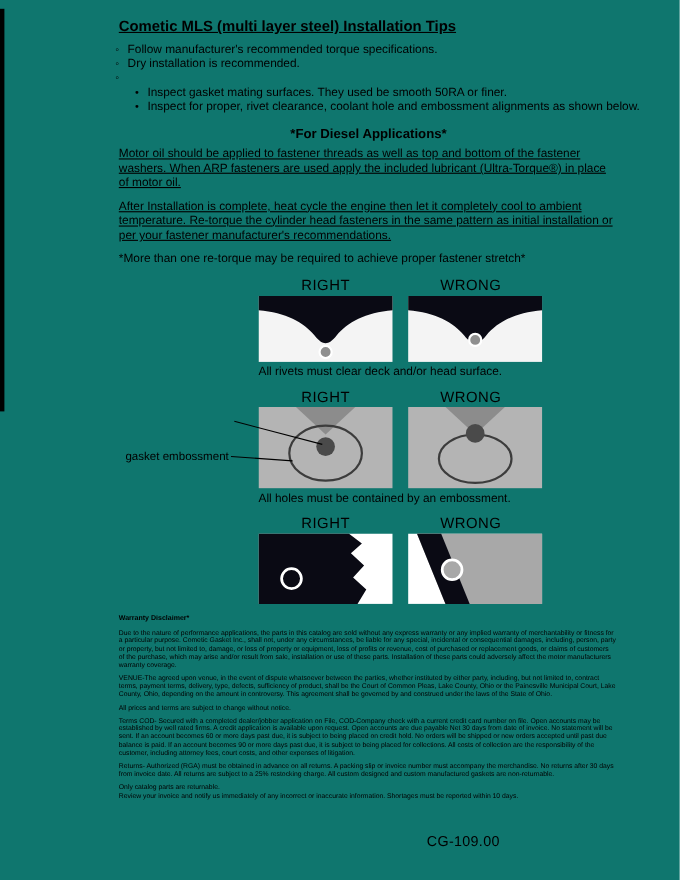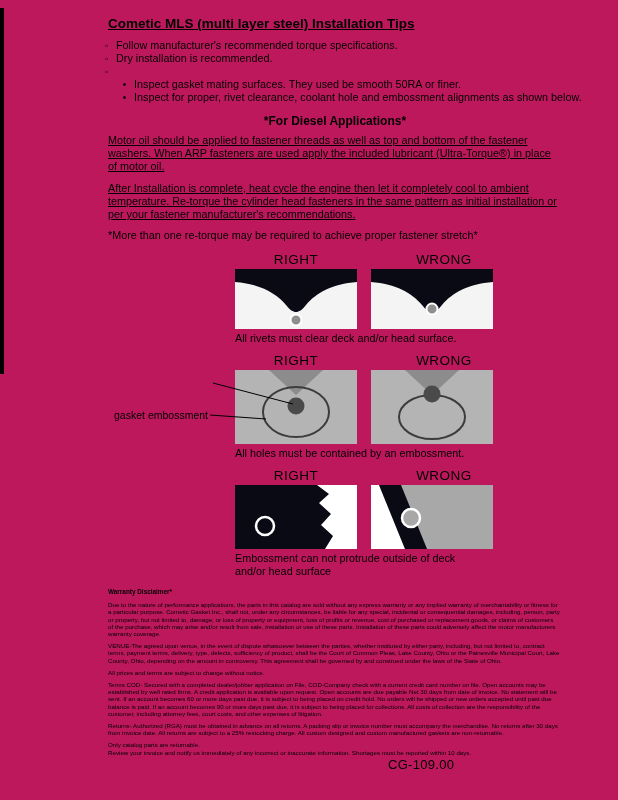--- a/index.html
+++ b/index.html
@@ -1,34 +1,34 @@
 <!DOCTYPE html>
 <html><head>
 <meta charset="utf-8">
 <style>
   * { margin:0; padding:0; box-sizing:border-box; }
   html,body { background:#ffffff; }
   .page {
-    position:relative; width:618px; height:800px; background:#be185d;
+    position:relative; width:618px; height:800px; background:#0f766e;
     font-family:"Liberation Sans", sans-serif; color:#000; overflow:hidden;
   }
   .left-bar { position:absolute; left:0; top:8px; width:4px; height:366px; background:#000; }
   .content { position:absolute; left:100px; top:16px; width:462px; }
 
   .title { font-size:13.5px; font-weight:bold; text-decoration:underline; margin:0 0 8px 8px; }
 
   .tip { display:flex; gap:5px; font-size:10.8px; line-height:13px; margin-left:2px; white-space:nowrap; }
   .tip .marker { width:9px; flex:none; text-align:center; font-size:10px; line-height:13px; }
   .tip.sub { margin-left:20px; }
 
   .diesel-h { font-size:12px; font-weight:bold; margin:10px 0 6px 8px;text-align:center; }
   .para { font-size:10.8px; line-height:13.2px; margin:0 0 8px 8px; width:452px;text-decoration:underline; }
   .note { font-size:10.8px; line-height:13px; margin:0 0 10px 8px; }
 
-  .fig-head { display:flex; gap:26px; margin-left:135px; }
+  .fig-head { display:flex; gap:10px; margin-left:135px; }
   .fig-head .fh { width:122px; text-align:center; font-size:13.5px; letter-spacing:0.5px; }
   .fig-pair { display:flex; gap:14px; margin-left:135px; margin-top:2px; }
   .fig { width:122px; }
   .fig svg { display:block; width:122px; height:auto; }
   .caption { font-size:10.8px; line-height:13px; margin:3px 0 8px 135px; width:262px; }
   .caption.wide { width:250px; }
 
   .row2-wrap { position:relative; }
   .ann { position:absolute; font-size:10.5px; line-height:11.5px; text-align:right; }
   .ann1 { left:0; top:2px; width:112px; }
@@ -144,21 +144,20 @@
       </div>
       <div class="fig">
         <svg viewBox="0 0 122 64">
           <rect width="122" height="64" fill="#ffffff"></rect>
           <path d="M8,0 L122,0 L122,64 L34,64 Z" fill="#a8a8a8"></path>
           <path d="M8,0 L30,0 L56,64 L34,64 Z" fill="#0a0a14"></path>
           <circle cx="40" cy="33" r="9" fill="#a8a8a8" stroke="#ffffff" stroke-width="2.5"></circle>
         </svg>
       </div>
     </div>
-    <div class="caption wide">Embossment can not protrude outside of deck and/or head surface</div>
 
     <div class="disc">
       <div class="disc-h">Warranty Disclaimer*</div>
       <p>Due to the nature of performance applications, the parts in this catalog are sold without any express warranty or any implied warranty of merchantability or fitness for a particular purpose.  Cometic Gasket Inc., shall not, under any circumstances, be liable for any special, incidental or consequential damages, including, person, party or property, but not limited to, damage, or loss of property or equipment, loss of profits or revenue, cost of purchased or replacement goods, or claims of customers of the purchase, which may arise and/or result from sale, installation or use of these parts.  Installation of these parts could adversely affect the motor manufacturers warranty coverage.</p>
       <p>VENUE-The agreed upon venue, in the event of dispute whatsoever between the parties, whether instituted by either party, including, but not limited to, contract terms, payment terms, delivery, type, defects, sufficiency of product, shall be the Court of Common Pleas, Lake County, Ohio or the Painesville Municipal Court, Lake County, Ohio, depending on the amount in controversy.  This agreement shall be governed by and construed under the laws of the State of Ohio.</p>
       <p>All prices and terms are subject to change without notice.</p>
       <p>Terms COD- Secured with a completed dealer/jobber application on File, COD-Company check with a current credit card number on file.  Open accounts may be established by well rated firms.  A credit application is available upon request.  Open accounts are due payable Net 30 days from date of invoice.  No statement will be sent.  If an account becomes 60 or more days past due, it is subject to being placed on credit hold.  No orders will be shipped or new orders accepted until past due balance is paid.  If an account becomes 90 or more days past due, it is subject to being placed for collections.  All costs of collection are the responsibility of the customer, including attorney fees, court costs, and other expenses of litigation.</p>
       <p>Returns- Authorized (RGA) must be obtained in advance on all returns.  A packing slip or invoice number must accompany the merchandise.  No returns after 30 days from invoice date.  All returns are subject to a 25% restocking charge.  All custom designed and custom manufactured gaskets are non-returnable.</p>
       <p class="tight">Only catalog parts are returnable.</p>
       <p>Review your invoice and notify us immediately of any incorrect or inaccurate information.  Shortages must be reported within 10 days.</p>

